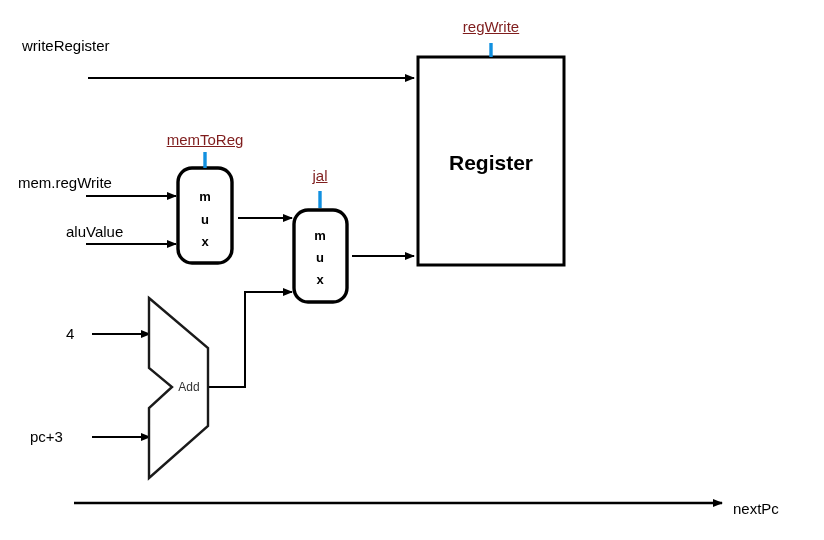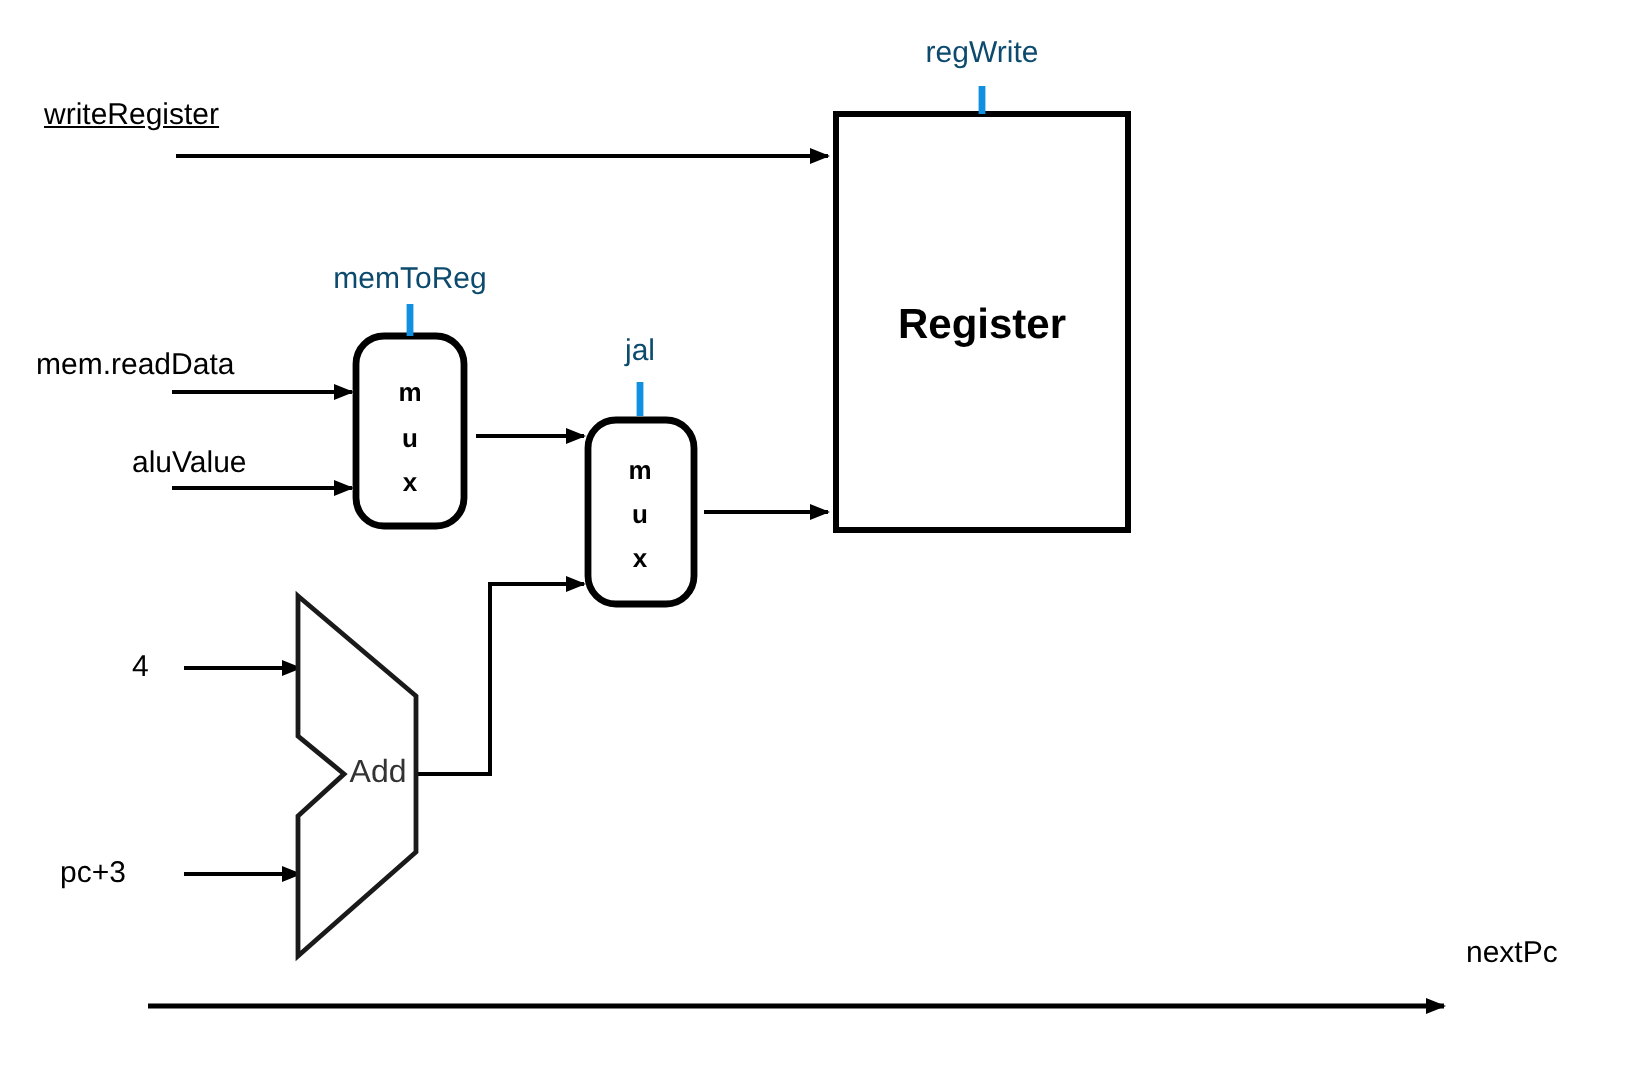--- a/index.html
+++ b/index.html
@@ -24,41 +24,42 @@
   }
   .lbl {
     position: absolute;
     white-space: nowrap;
     color: #000000;
     font-family: "Liberation Sans", sans-serif;
     font-size: 15px;
     line-height: 1;
   }
   .lbl.ctrl {
-    color: #0c4a6e;
+    color: #7f1d1d;
+    text-decoration: underline;
   }
   .lbl.center {
     transform: translateX(-50%);
   }
   .lbl.boxtitle {
     font-weight: bold;
     font-size: 21px;
   }
   .muxchar {
     position: absolute;
     font-family: "Liberation Sans", sans-serif;
     font-size: 13px;
     font-weight: bold;
     color: #000000;
     transform: translate(-50%, -50%);
   }
   .alulabel {
     position: absolute;
     font-family: "Liberation Sans", sans-serif;
-    font-size: 16px;
+    font-size: 12px;
     color: #333333;
     transform: translate(-50%, -50%);
   }
 </style>
 </head>
 <body>
 
 <div id="canvas">
 
   <svg class="layer" viewBox="0 0 824 540" xmlns="http://www.w3.org/2000/svg">
@@ -92,31 +93,31 @@
 
     <rect x="294" y="210" width="53" height="92" rx="14" ry="14" fill="#ffffff" stroke="#000000" stroke-width="3.4"></rect>
 
     <polygon points="149,298 208,348 208,426 149,478 149,408 172,387 149,368" fill="#ffffff" stroke="#1a1a1a" stroke-width="2.4" stroke-linejoin="miter"></polygon>
 
     <line x1="491" y1="43" x2="491" y2="57" stroke="#1190e0" stroke-width="3.4"></line>
     <line x1="205" y1="152" x2="205" y2="168" stroke="#1190e0" stroke-width="3.4"></line>
     <line x1="320" y1="191" x2="320" y2="208" stroke="#1190e0" stroke-width="3.4"></line>
   </svg>
 
-  <div class="lbl" style="left:22px; top:50px;text-decoration:underline;">writeRegister</div>
+  <div class="lbl" style="left:22px; top:38px;">writeRegister</div>
 
-  <div class="lbl" style="left:18px; top:175px;">mem.readData</div>
+  <div class="lbl" style="left:18px; top:175px;">mem.regWrite</div>
 
   <div class="lbl" style="left:66px; top:224px;text-align:right;">aluValue</div>
 
   <div class="lbl" style="left:66px; top:326px;">4</div>
 
   <div class="lbl" style="left:30px; top:429px;">pc+3</div>
 
-  <div class="lbl" style="left:733px; top:469px;">nextPc</div>
+  <div class="lbl" style="left:733px; top:501px;">nextPc</div>
 
   <div class="lbl ctrl center" style="left:491px; top:19px;">regWrite</div>
 
   <div class="lbl ctrl center" style="left:205px; top:132px;">memToReg</div>
 
   <div class="lbl ctrl center" style="left:320px; top:168px;">jal</div>
 
   <div class="lbl boxtitle center" style="left:491px; top:152px;">Register</div>
 
   <div class="alulabel" style="left:189px; top:387px;">Add</div>

